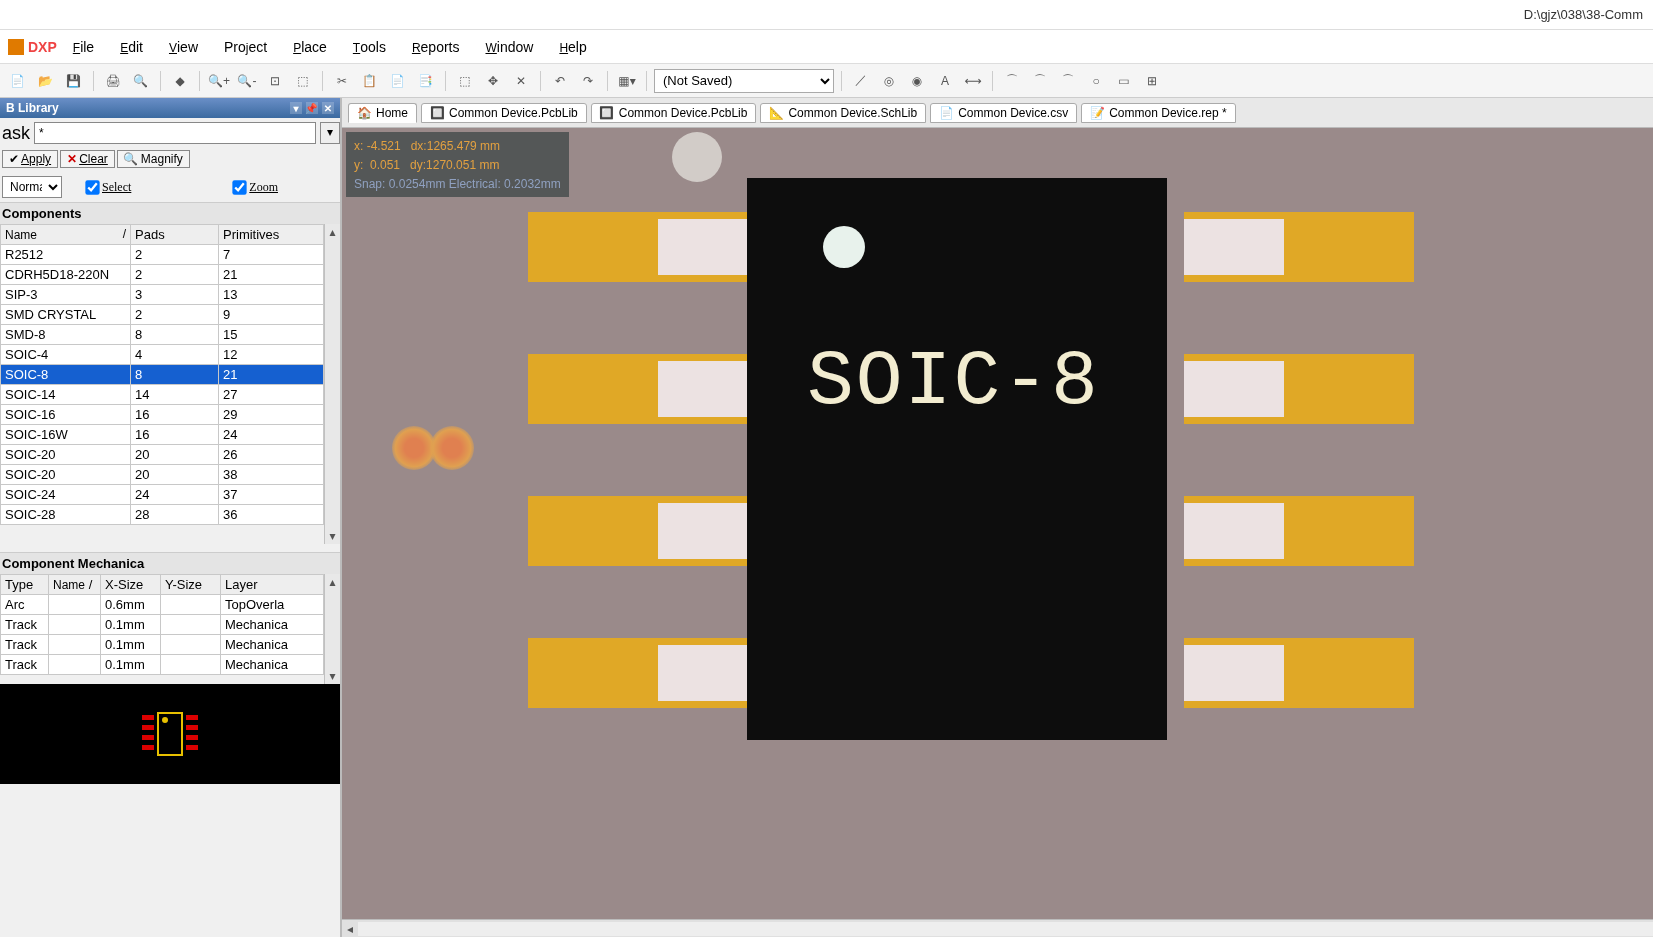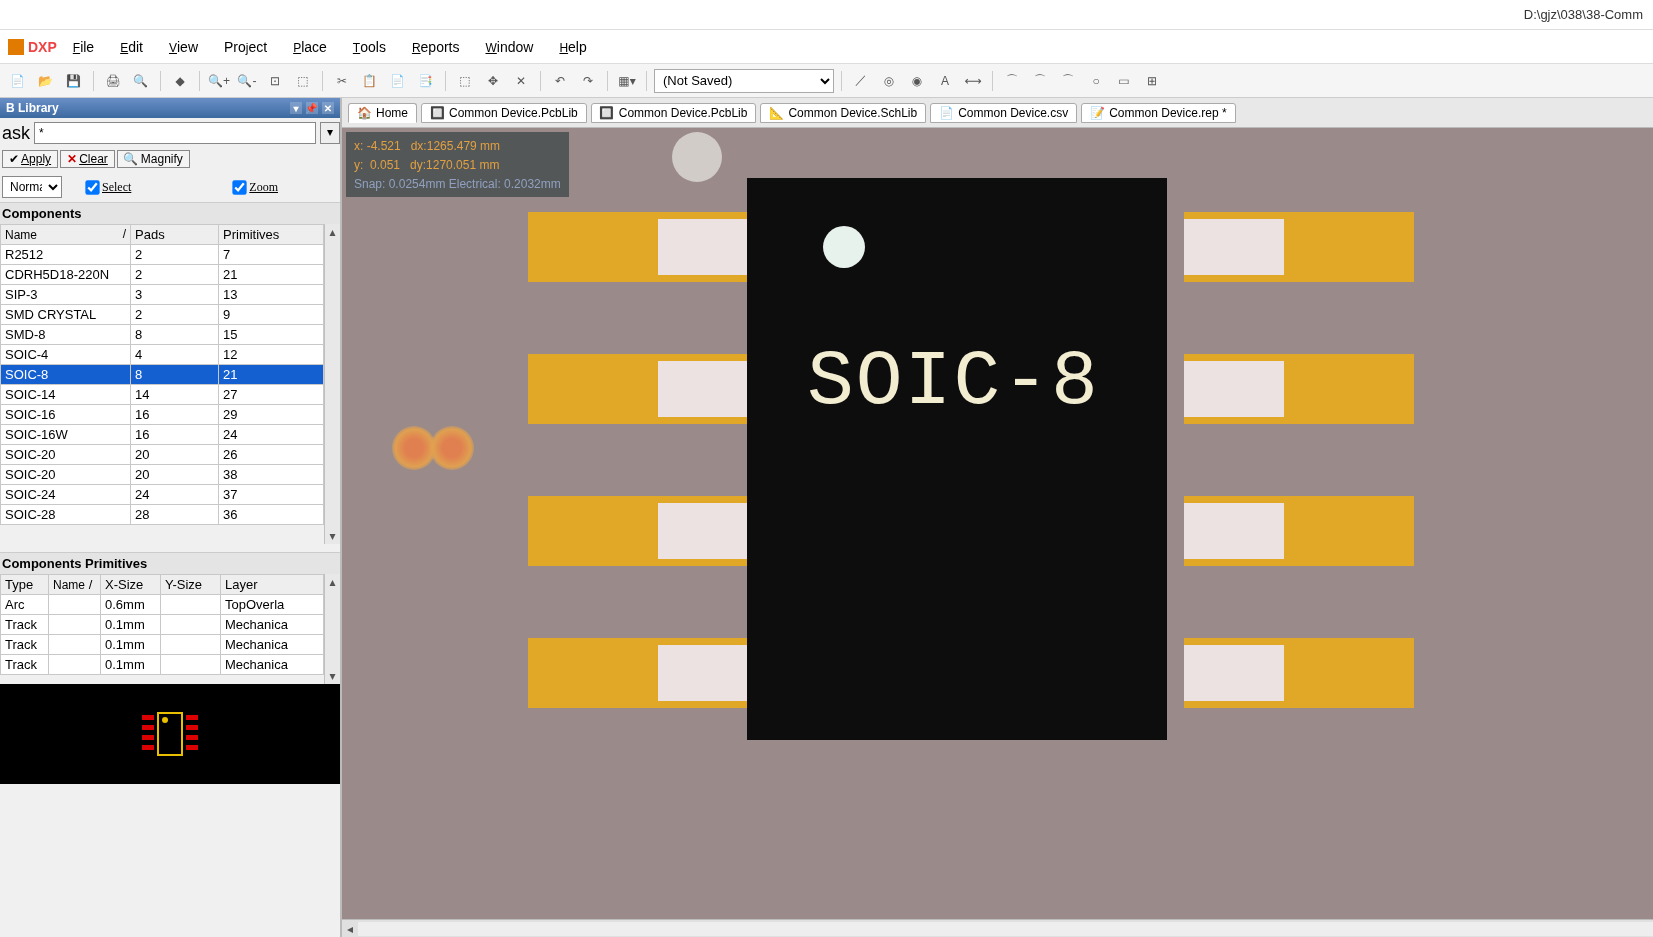--- a/index.html
+++ b/index.html
@@ -285,21 +285,21 @@
             </tr>
           </tbody>
       </table>
       <div class="scroll-gutter">
         <div class="sg-arrow">▴</div>
         <div class="sg-arrow">▾</div>
       </div>
     </div>
 
     <div style="height:8px"></div>
-    <div class="grid-head">Components Primitives</div>
+    <div class="grid-head">Component Mechanica</div>
     <div class="table-wrap" style="height:110px;">
       <table class="grid prim-grid" style="width:calc(100% - 16px)">
         <colgroup>
             <col style="width:48px">
             <col style="width:52px">
             <col style="width:60px">
             <col style="width:60px">
             <col>
           </colgroup>
         <thead>

